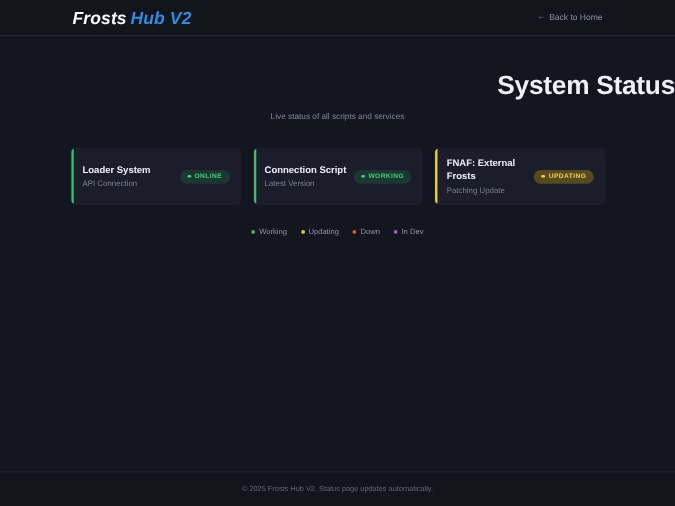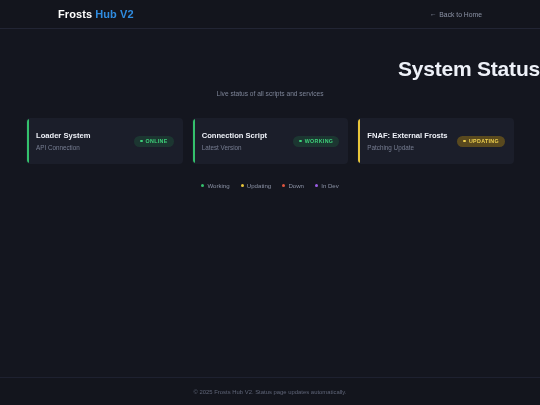--- a/index.html
+++ b/index.html
@@ -20,24 +20,25 @@
   #site-header {
     height:29px;
     border-bottom:1px solid #222534;
     display:flex;
     align-items:center;
     justify-content:space-between;
     padding:0 58px;
     background:#13151d;
   }
   #brand {
-    font-size:11px;
+    font-size:14px;
     font-weight:bold;
     letter-spacing:0.1px;
     white-space:nowrap;
+    font-style:italic;
   }
   #brand .brand-first { color:#ffffff; }
   #brand .brand-rest  { color:#2f8ce0; margin-left:3px; }
 
   #back-link {
     font-size:6.8px;
     color:#8c93a6;
     text-decoration:none;
     display:flex;
     align-items:center;
@@ -61,21 +62,21 @@
     text-align:center;
     font-size:6.6px;
     color:#7e8598;
     margin-top:9px;
   }
 
   
   #cards {
     display:flex;
     gap:9px;
-    padding:0 26px;
+    padding:0 56px;
     margin-top:21px;
   }
   .card {
     flex:1 1 0;
     min-width:0;
     background:#1b1e2a;
     border-radius:4px;
     border:1px solid #23263300;
     position:relative;
     overflow:hidden;

